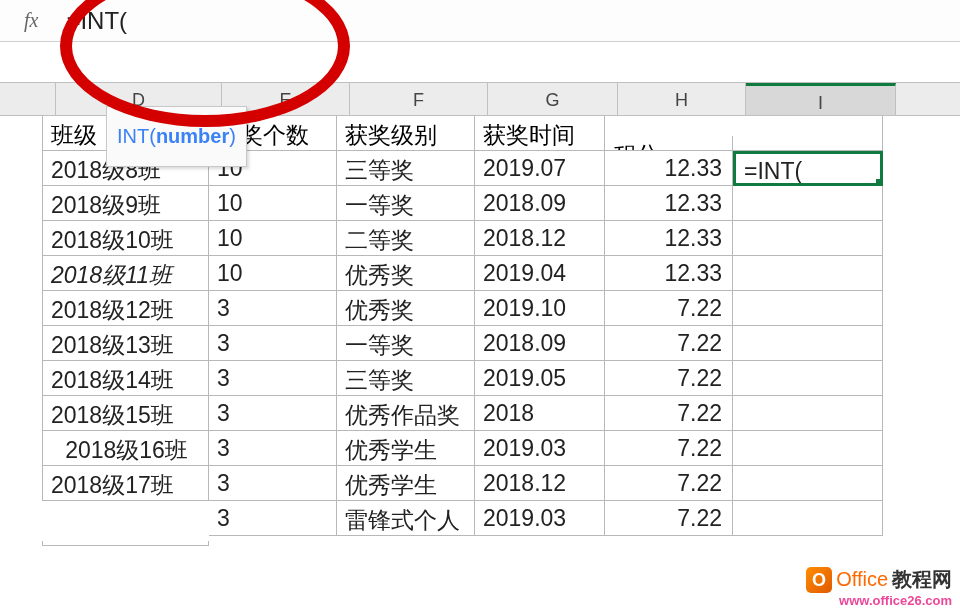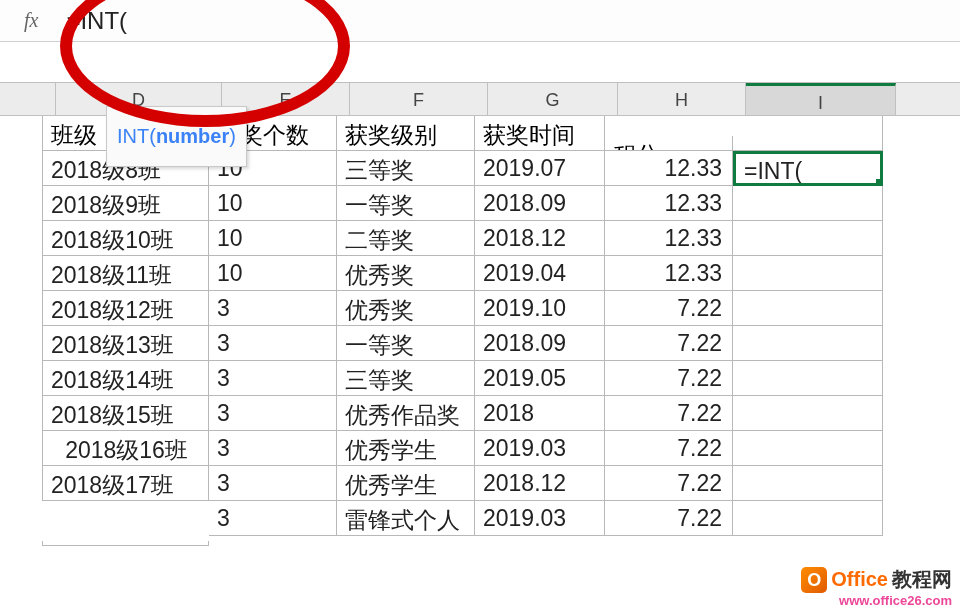--- a/index.html
+++ b/index.html
@@ -149,21 +149,21 @@
       background: linear-gradient(135deg,#ff8c00,#e05a00);
       border-radius: 5px;
       color: #fff;
       font-weight: bold;
       font-size: 18px;
       text-align: center;
       line-height: 26px;
     }
     .wm-office {
       font-size: 20px;
-      font-weight: bold;
+      font-weight: normal;
       color: #ff6a00;
     }
     .wm-cn { color: #333; font-weight: bold; }
     .wm-url {
       font-size: 13px;
       color: #ec4899;
       font-weight: bold;
     }
   </style>
 </head>
@@ -218,21 +218,21 @@
       </div>
       <div class="row">
         <div class="cell cD" style="border-left: 1px solid rgb(184, 184, 184);">2018级10班</div>
         <div class="cell cE">10</div>
         <div class="cell cF">二等奖</div>
         <div class="cell cG">2018.12</div>
         <div class="cell cH">12.33</div>
         <div class="cell cI"></div>
       </div>
       <div class="row">
-        <div class="cell cD" style="border-left: 1px solid rgb(184, 184, 184);">2018级11班</div>
+        <div class="cell cD" style="border-left: 1px solid rgb(184, 184, 184); font-style: italic;">2018级11班</div>
         <div class="cell cE">10</div>
         <div class="cell cF">优秀奖</div>
         <div class="cell cG">2019.04</div>
         <div class="cell cH">12.33</div>
         <div class="cell cI"></div>
       </div>
       <div class="row">
         <div class="cell cD" style="border-left: 1px solid rgb(184, 184, 184);">2018级12班</div>
         <div class="cell cE">3</div>
         <div class="cell cF">优秀奖</div>

